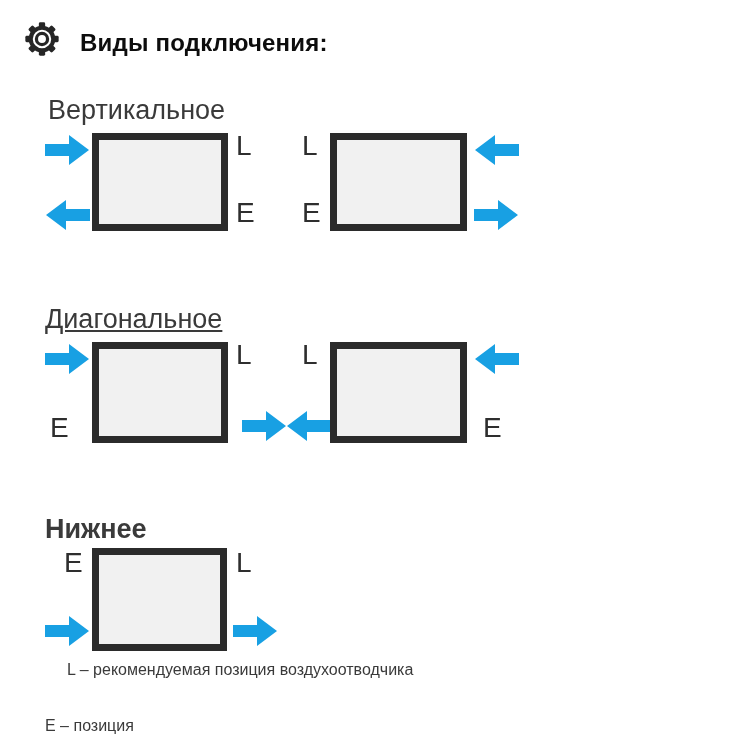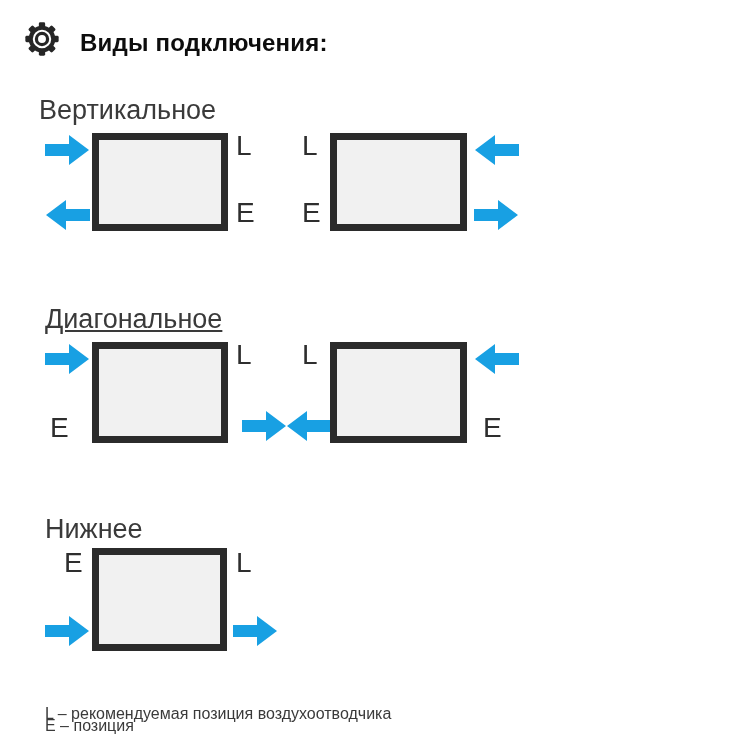--- a/index.html
+++ b/index.html
@@ -52,21 +52,21 @@
         <rect x="16.5" y="1.5" width="7" height="8" rx="1.5" transform="rotate(225 20 20)"></rect>
         <rect x="16.5" y="1.5" width="7" height="8" rx="1.5" transform="rotate(270 20 20)"></rect>
         <rect x="16.5" y="1.5" width="7" height="8" rx="1.5" transform="rotate(315 20 20)"></rect>
       </g>
       <circle cx="20" cy="20" r="12.5" fill="#ffffff" stroke-width="4.5" stroke="#262626"></circle>
       <circle cx="20" cy="20" r="6.2" fill="none" stroke-width="3.6" stroke="#262626"></circle>
     </svg>
   </div>
   <div class="header-title">Виды подключения:</div>
 
-  <div class="section-title" style="left:39px; top:95px;">Вертикальное</div>
+  <div class="section-title" style="left:48px; top:95px;">Вертикальное</div>
 
   <div>
     <div class="arrow" style="left:45px; top:134px;">
       <svg viewBox="0 0 45 32">
           <polygon points="0,10 24,10 24,1 44,16 24,31 24,22 0,22" fill="#18A0E3"></polygon>
         </svg>
     </div>
     <div class="radiator" style="left:92px; top:133px; width:136px; height:98px;"></div>
     <div class="arrow left" style="left:45px; top:199px;">
       <svg viewBox="0 0 45 32">
@@ -120,34 +120,34 @@
     </div>
     <div class="radiator" style="left:330px; top:342px; width:137px; height:101px;"></div>
     <div class="arrow left" style="left:474px; top:343px;">
       <svg viewBox="0 0 45 32">
           <polygon points="0,10 24,10 24,1 44,16 24,31 24,22 0,22" fill="#18A0E3"></polygon>
         </svg>
     </div>
     <div class="mark" style="left:483px; top:413px;">E</div>
   </div>
 
-  <div class="section-title" style="left:45px; top:514px;">Нижнее</div>
+  <div class="section-title" style="left:45px; top:514px;font-weight:bold;">Нижнее</div>
 
   <div>
     <div class="mark" style="left:64px; top:548px;">E</div>
     <div class="radiator" style="left:92px; top:548px; width:135px; height:103px;"></div>
     <div class="mark" style="left:236px; top:548px;">L</div>
     <div class="arrow" style="left:45px; top:615px;">
       <svg viewBox="0 0 45 32">
           <polygon points="0,10 24,10 24,1 44,16 24,31 24,22 0,22" fill="#18A0E3"></polygon>
         </svg>
     </div>
     <div class="arrow" style="left:233px; top:615px;">
       <svg viewBox="0 0 45 32">
           <polygon points="0,10 24,10 24,1 44,16 24,31 24,22 0,22" fill="#18A0E3"></polygon>
         </svg>
     </div>
   </div>
 
-  <div class="legend-line" style="top:704px;">L – рекомендуемая позиция воздухоотводчика</div>
+  <div class="legend-line" style="top:660px;margin-left:22px;">L – рекомендуемая позиция воздухоотводчика</div>
   <div class="legend-line" style="top:716px;">E – позиция</div>
 
 </div>
 
 </body></html>

